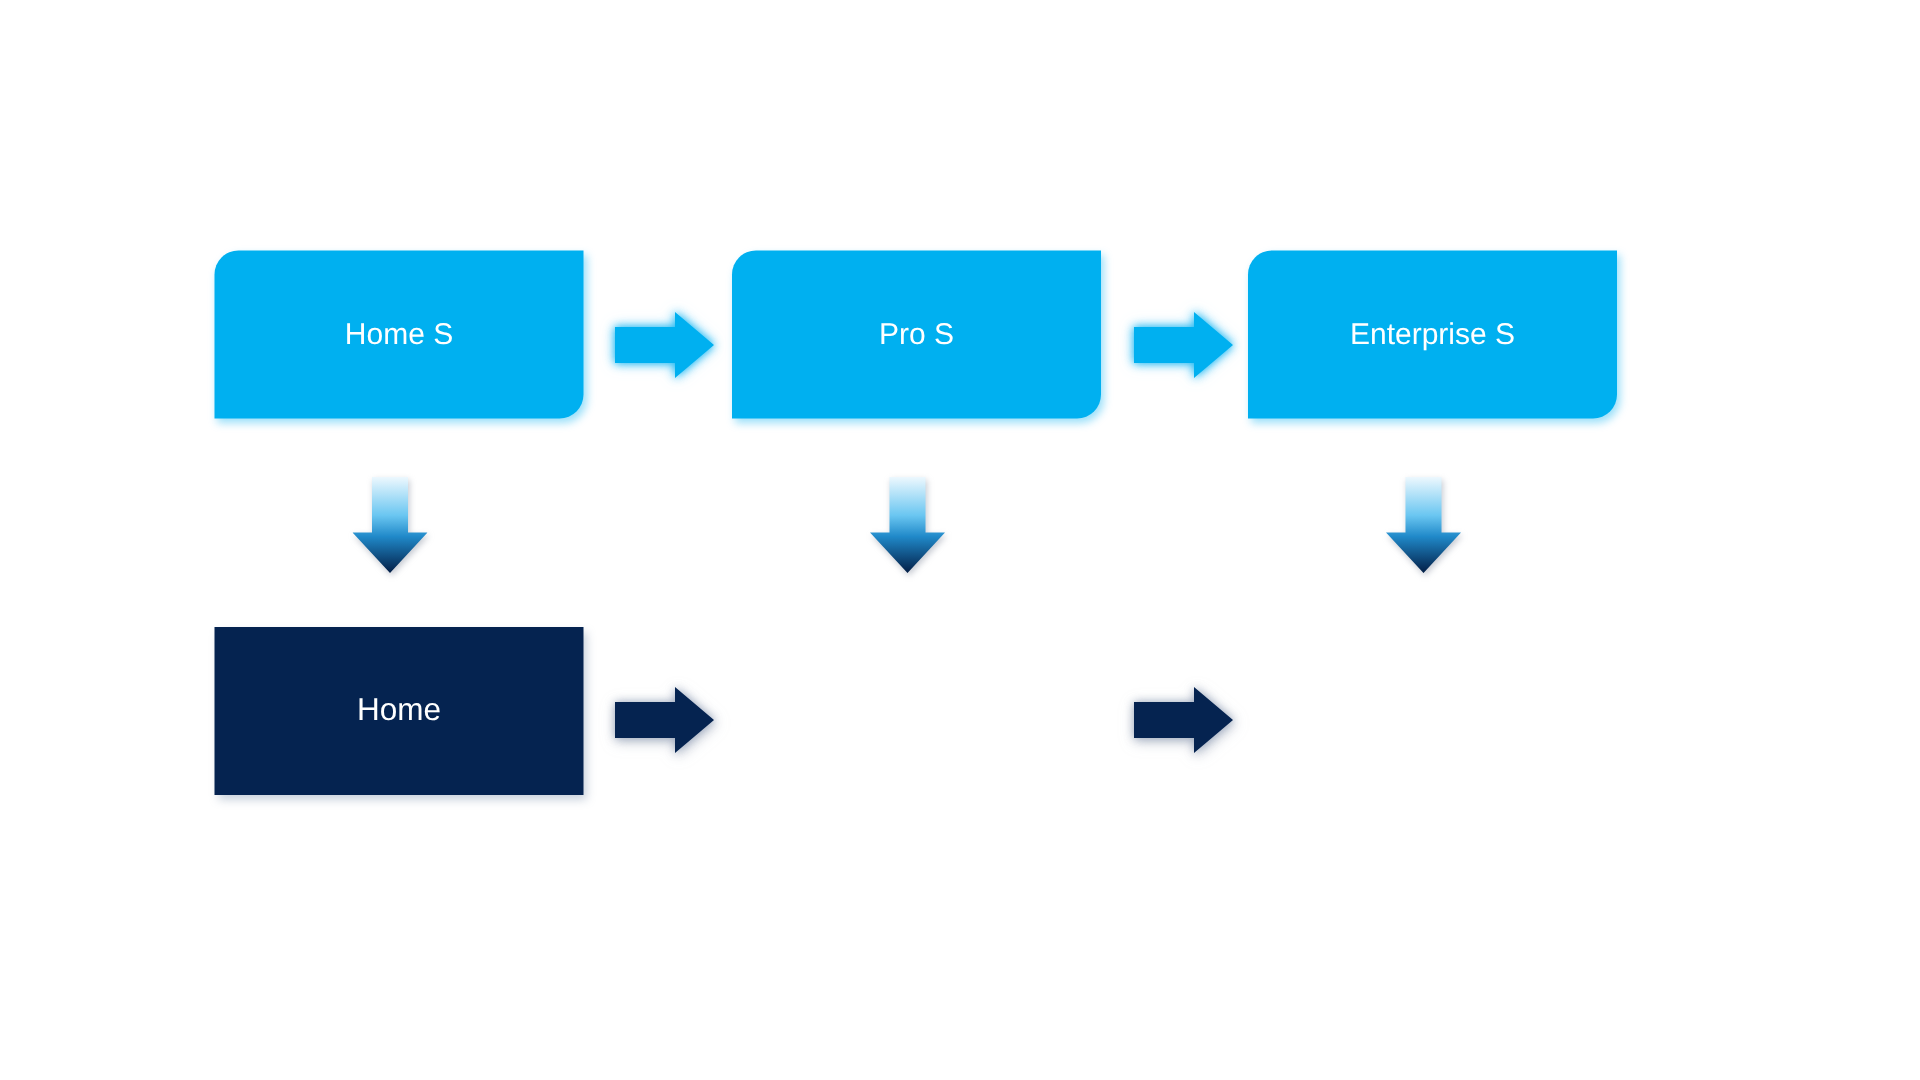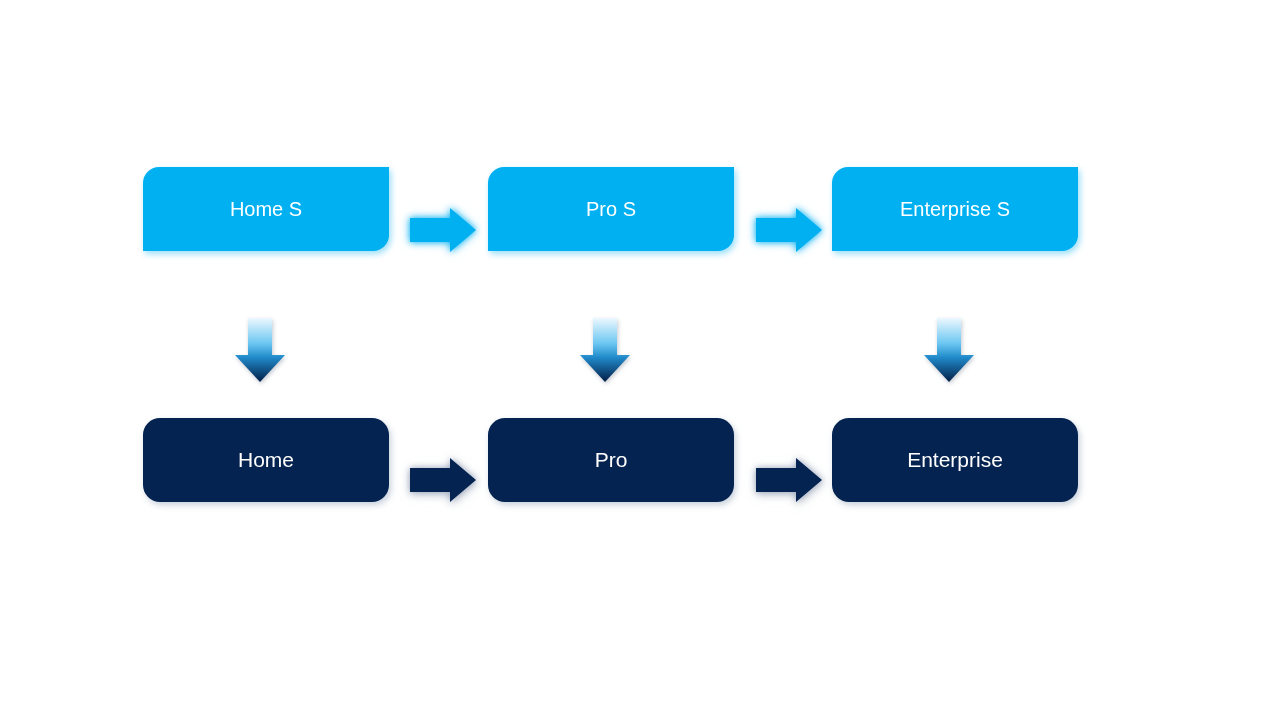--- a/index.html
+++ b/index.html
@@ -1,34 +1,34 @@
 <!DOCTYPE html>
 <html style="--top_box_fill: #00B0F0; --bottom_box_fill: #052350; --text_color: #FFFFFF; --down_arrow_gradient-0: #EDF8FE; --down_arrow_gradient-1: #6AC6F1; --down_arrow_gradient-2: #2089C9; --down_arrow_gradient-3: #031E46;"><head>
 <meta charset="utf-8">
 <style>
   html,body{margin:0;padding:0;background:#ffffff;}
   .canvas{
     position:relative;width:1280px;height:720px;background:#ffffff;overflow:hidden;
     font-family:"Liberation Sans","DejaVu Sans",sans-serif;
   }
   .box{
-    position:absolute;width:246px;height:84px;
+    position:absolute;width:246px;height:112px;
     display:flex;align-items:center;justify-content:center;
     color:var(--text_color,#fff);text-align:center;
   }
   .box.top{
     background:var(--top_box_fill,#00B0F0);
     border-radius:16px 0 16px 0;
     box-shadow:2px 3px 6px rgba(0,176,240,0.40);
     font-size:20px;top:167px;
   }
   .box.bottom{
     background:var(--bottom_box_fill,#052350);
     box-shadow:2px 3px 6px rgba(130,150,175,0.45);
-    font-size:21px;top:418px;border-radius:17px;
+    font-size:21px;top:418px;
   }
   .col0{left:143px}.col1{left:488px}.col2{left:832px}
   .h-arrow{position:absolute;width:66px;height:44px;top:208px;}
   .h-arrow.row-bottom{top:458px;}
   .h-arrow.glow-blue{filter:drop-shadow(0 0 3px rgba(0,176,240,0.85)) drop-shadow(0 0 4px rgba(120,210,250,0.8));}
   .h-arrow.glow-gray{filter:drop-shadow(0 0 3px rgba(140,155,180,0.7)) drop-shadow(1px 2px 4px rgba(150,160,180,0.6));}
   .ha1{left:410px}.ha2{left:756px}
   .v-arrow{position:absolute;width:50px;height:64px;top:318px;
     filter:drop-shadow(1px 2px 2px rgba(110,120,140,0.4));}
   .va0{left:235px}.va1{left:580px}.va2{left:924px}
@@ -74,26 +74,20 @@
   <svg class="v-arrow va1" viewBox="0 0 50 64">
     <polygon points="13,0 37,0 37,37 50,37 25,64 0,37 13,37" fill="url(#vgrad)"></polygon>
   </svg>
   <svg class="v-arrow va2" viewBox="0 0 50 64">
     <polygon points="13,0 37,0 37,37 50,37 25,64 0,37 13,37" fill="url(#vgrad)"></polygon>
   </svg>
 
   <div class="box bottom col0">
     <span>Home</span>
   </div>
-  <div class="box bottom col1">
-    <span>Pro</span>
-  </div>
-  <div class="box bottom col2">
-    <span>Enterprise</span>
-  </div>
 
   <svg class="h-arrow glow-gray row-bottom ha1" viewBox="0 0 66 44">
     <polygon points="0,10 40,10 40,0 66,22 40,44 40,34 0,34" fill="var(--bottom_box_fill,#052350)"></polygon>
   </svg>
   <svg class="h-arrow glow-gray row-bottom ha2" viewBox="0 0 66 44">
     <polygon points="0,10 40,10 40,0 66,22 40,44 40,34 0,34" fill="var(--bottom_box_fill,#052350)"></polygon>
   </svg>
 
 </div>
 

